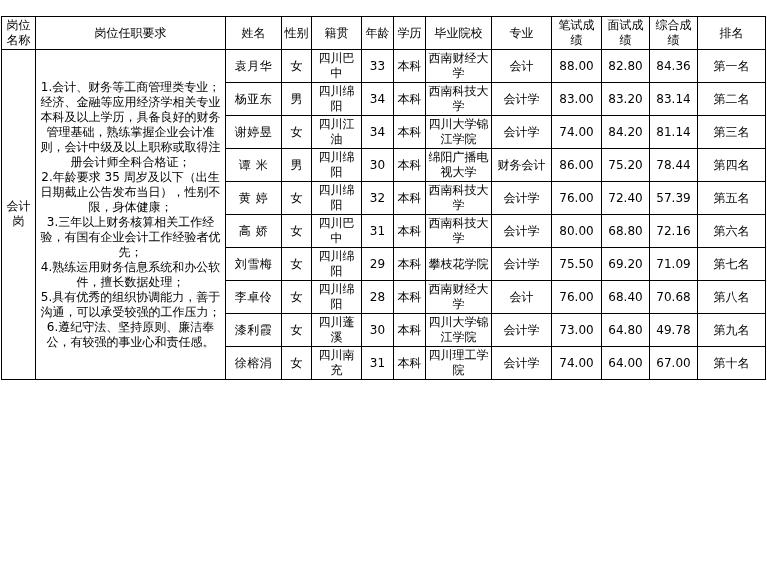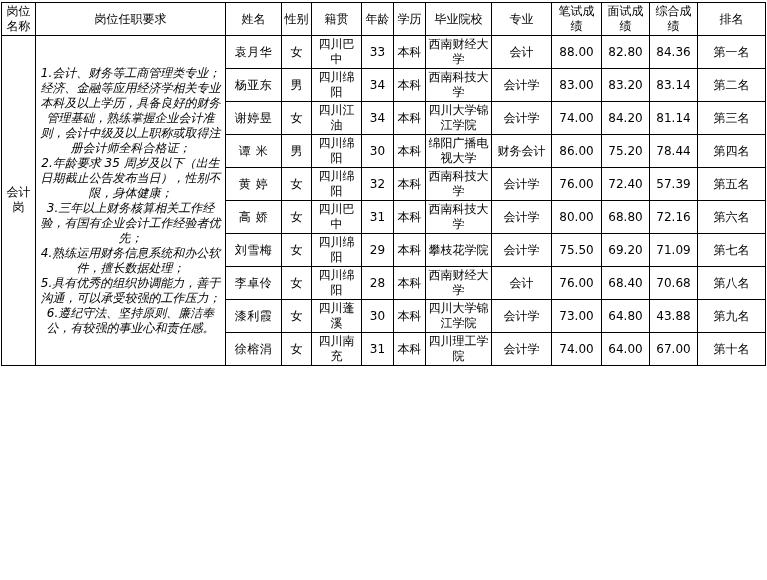--- a/index.html
+++ b/index.html
@@ -15,21 +15,21 @@
   }
   #sheet {
     width: 767px;
     height: 580px;
     position: relative;
     overflow: hidden;
   }
   table.grid {
     border-collapse: collapse;
     width: 765px;
-    margin: 2px 0 0 1px;
+    margin: 16px 0 0 1px;
     table-layout: fixed;
   }
   table.grid td, table.grid th {
     border: 1px solid #000000;
     font-weight: normal;
     font-size: 12px;
     padding: 1px 2px;
     vertical-align: middle;
     text-align: center;
     line-height: 1.25;
@@ -49,21 +49,20 @@
   td.req-cell {
     text-align: left;
     font-size: 12.5px;
     line-height: 1.55;
     padding: 4px 5px 4px 6px;
     vertical-align: top;
   }
   td.req-cell p {
     margin: 0;
     text-indent: 0;
-    font-style: italic;
   }
   td.name-cell {
     font-size: 12.5px;
     letter-spacing: 0.5px;
   }
   td.num-cell {
     font-size: 12.5px;
   }
   td.small-cell {
     font-size: 12px;
@@ -236,21 +235,21 @@
       <tr>
         <td class="name-cell">漆利霞</td>
         <td class="small-cell">女</td>
         <td class="small-cell">四川蓬溪</td>
         <td class="num-cell">30</td>
         <td class="small-cell">本科</td>
         <td class="small-cell">四川大学锦江学院</td>
         <td class="small-cell">会计学</td>
         <td class="num-cell">73.00</td>
         <td class="num-cell">64.80</td>
-        <td class="num-cell">43.88</td>
+        <td class="num-cell">49.78</td>
         <td class="small-cell">第九名</td>
       </tr>
       <tr>
         <td class="name-cell">徐榕涓</td>
         <td class="small-cell">女</td>
         <td class="small-cell">四川南充</td>
         <td class="num-cell">31</td>
         <td class="small-cell">本科</td>
         <td class="small-cell">四川理工学院</td>
         <td class="small-cell">会计学</td>

